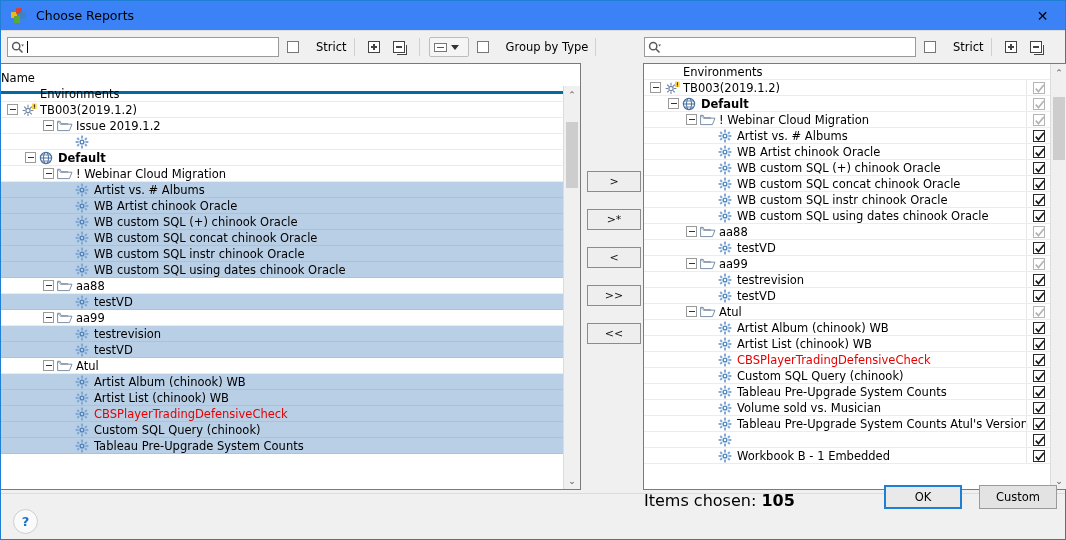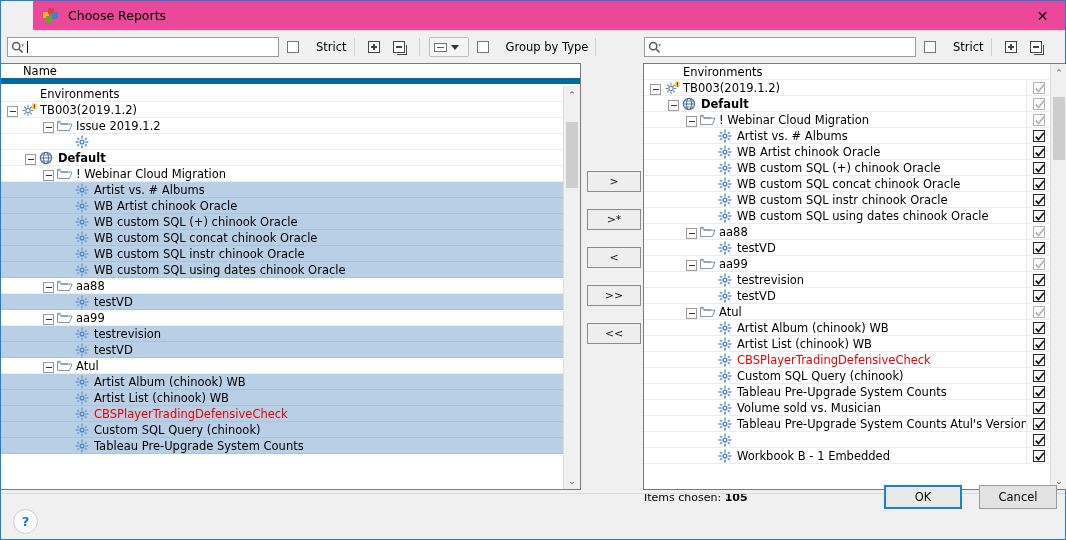--- a/index.html
+++ b/index.html
@@ -9,22 +9,22 @@
     font-size:11.5px;color:#000;background:#f0f0f0;
   }
   .window{
     position:absolute;inset:0;
     border:1px solid #1f7fd4;
     background:#f0f0f0;
     box-sizing:border-box;
   }
   
   .titlebar{
-    height:30px;background:#ec4899;display:flex;align-items:center;
-    border-bottom:1px solid #dcdcdc;box-sizing:border-box;margin-left:32px;
+    height:30px;background:#3b82f6;display:flex;align-items:center;
+    border-bottom:1px solid #dcdcdc;box-sizing:border-box;
   }
   .app-icon{width:16px;height:16px;margin-left:10px;position:relative;flex:none;}
   .app-icon i{position:absolute;display:block;border-radius:1px;}
   .app-icon i.a{left:0;top:4px;width:6px;height:6px;background:#e8ba20;}
   .app-icon i.b{left:5px;top:0px;width:6px;height:6px;background:#d8452f;}
   .app-icon i.c{left:9px;top:4px;width:6px;height:7px;background:#3c81c9;}
   .app-icon i.d{left:3px;top:8px;width:6px;height:7px;background:#5da832;}
   .title-text{margin-left:9px;font-size:12.5px;color:#000;}
   .title-close{
     margin-left:auto;width:45px;height:29px;display:flex;
@@ -81,29 +81,29 @@
     margin-left:4px;width:0;height:0;border-left:4.5px solid transparent;
     border-right:4.5px solid transparent;border-top:5px solid #333;
   }
 
   
   .panel{position:absolute;background:#fff;border:1px solid #7a7a7a;box-sizing:border-box;overflow:hidden;}
   .panel.left{left:0px;top:62px;width:580px;height:427px;border-left:0;}
   .panel.right{left:642px;top:62px;width:424px;height:427px;border-right:0;}
 
   .col-header{
-    height:20px;background:#fff;border-bottom:6px solid #0369a1;
-    display:flex;align-items:center;padding-left:22px;box-sizing:border-box;
+    height:30px;background:#fff;border-bottom:3px solid #0369a1;
+    display:flex;align-items:center;padding-left:0;box-sizing:border-box;
     font-size:11.5px;color:#000;
   }
   .tree{position:absolute;left:0;right:17px;top:0;bottom:0;overflow:hidden;}
   .panel.left .tree{top:22px;}
 
   .row{
-    height:16px;display:flex;align-items:flex-end;box-sizing:border-box;
+    height:16px;display:flex;align-items:center;box-sizing:border-box;
     border-bottom:1px solid #f2f2f2;position:relative;white-space:nowrap;
   }
   .row.sel{background:#b9cfe6;border-bottom:1px solid #aac2da;}
   .row .indent{flex:none;}
   .exp{
     width:11px;height:11px;border:1px solid #9a9a9a;background:#fff;flex:none;
     position:relative;box-sizing:border-box;margin-right:3px;
   }
   .exp::before{content:"";position:absolute;left:1.5px;top:4px;width:6px;height:1.3px;background:#333;}
   .exp.none{border:0;background:transparent;}
@@ -139,21 +139,21 @@
   .mbtn{
     display:block;width:54px;height:21px;margin-bottom:17px;
     border:1px solid #8c8c8c;background:#eeeeee;font-size:11px;
     font-family:"DejaVu Sans","Liberation Sans",sans-serif;color:#111;cursor:default;
     box-sizing:border-box;padding:0;
   }
   .mbtn.gap{margin-top:9px;}
 
   
   .items-chosen{
-    position:absolute;left:643px;top:490px;font-size:11px;color:#000;
+    position:absolute;left:643px;top:490px;font-size:16px;color:#000;
   }
   .items-chosen b{font-weight:bold;}
   .footer-sep{position:absolute;left:0;right:0;top:492px;height:1px;background:#dcdcdc;}
   .helpbtn{
     position:absolute;left:12px;top:508px;width:23px;height:23px;border-radius:50%;
     border:1px solid #cfcfcf;background:#fafafa;display:flex;align-items:center;
     justify-content:center;color:#1a73c8;font-size:13px;font-weight:bold;cursor:default;
   }
   .okbtn,.cancelbtn{
     position:absolute;top:484px;height:24px;width:78px;font-size:11.5px;
@@ -1186,14 +1186,14 @@
   </div>
 
   <div class="items-chosen">
     <span>Items chosen:</span>
     <b>105</b>
   </div>
 
   <div class="footer-sep"></div>
   <div class="helpbtn">?</div>
   <button class="okbtn">OK</button>
-  <button class="cancelbtn">Cancel</button>
+  <button class="cancelbtn">Custom</button>
 </div>
 
 </body></html>

